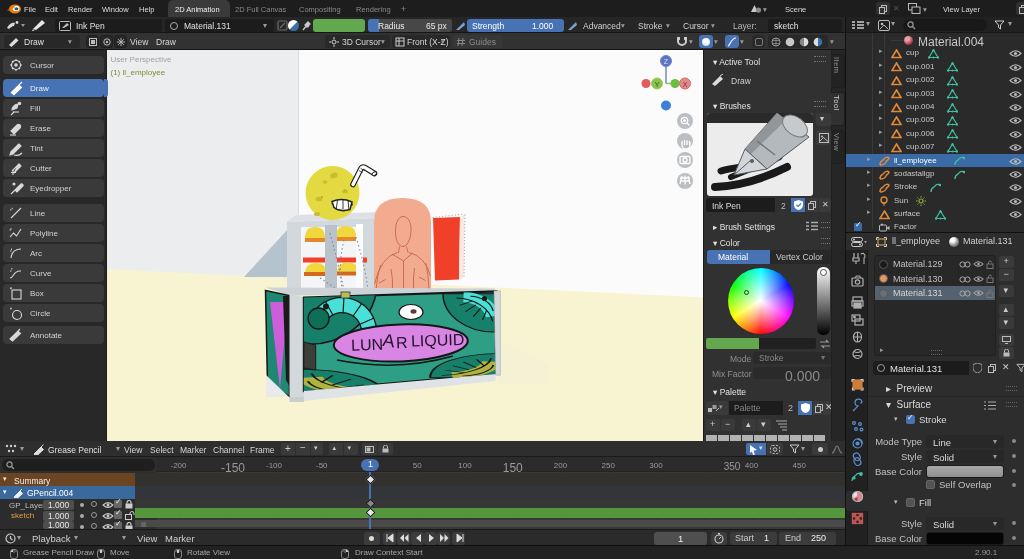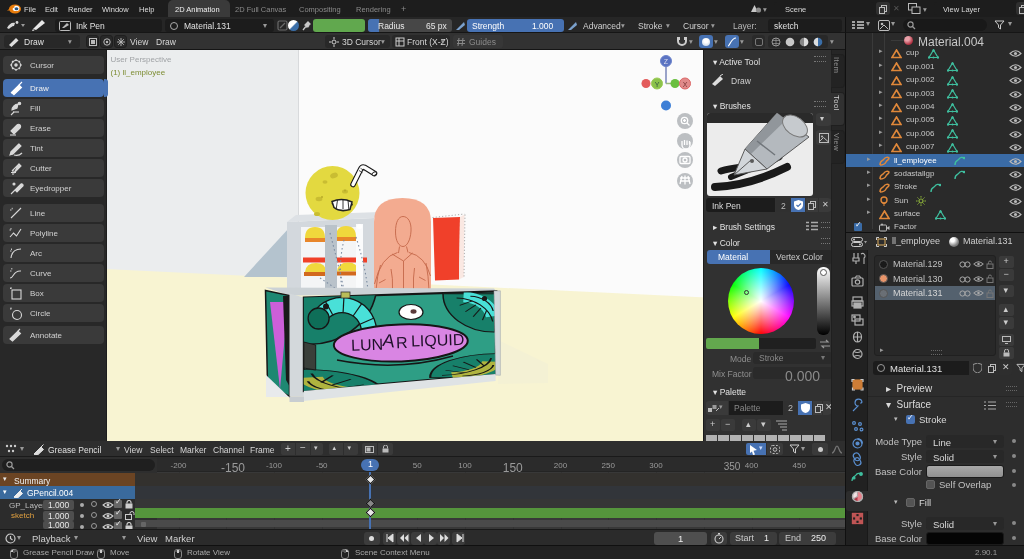--- a/index.html
+++ b/index.html
@@ -1319,14 +1319,14 @@
       <path d="M7.5 3 a3.5 3 0 0 0 -3 -2.5 v2.5 Z" fill="#555"></path>
       <rect x="3" y="1" width="2" height="3" fill="#ccc"></rect>
     </svg>
     <div class="txt" style="left:187px;top:2px;font-size:8px;color:#a8a8a8;">Rotate View</div>
     <svg class="abs" style="left:341px;top:2.5px" width="8" height="10" viewBox="0 0 8 10">
       <rect x="0.5" y="0.5" width="7" height="9" rx="2.5" fill="none" stroke="#888"></rect>
       <path d="M0.5 3 a3.5 3 0 0 1 3 -2.5 v2.5 Z" fill="#555"></path>
       <path d="M7.5 3 a3.5 3 0 0 0 -3 -2.5 v2.5 Z" fill="#ccc"></path>
       <rect x="3" y="1" width="2" height="3" fill="#555"></rect>
     </svg>
-    <div class="txt" style="left:355px;top:2px;font-size:8px;color:#a8a8a8;">Scene Context Menu</div>
+    <div class="txt" style="left:355px;top:2px;font-size:8px;color:#a8a8a8;">Draw Context Start</div>
     <div class="txt" style="left:975px;top:2px;font-size:8px;color:#9a9a9a;">2.90.1</div>
   </div>
 </body></html>

